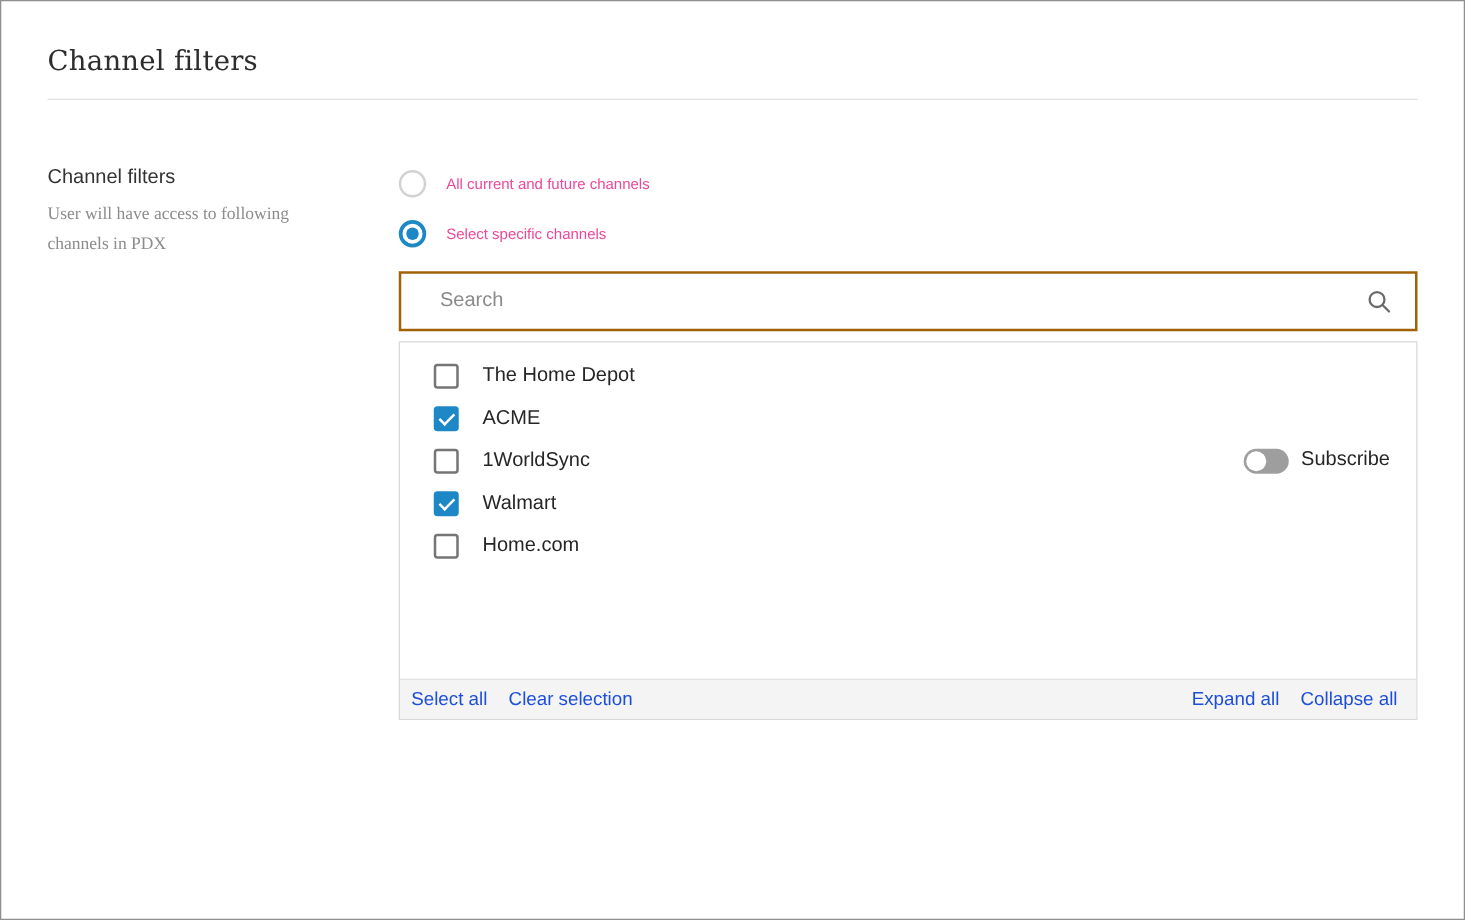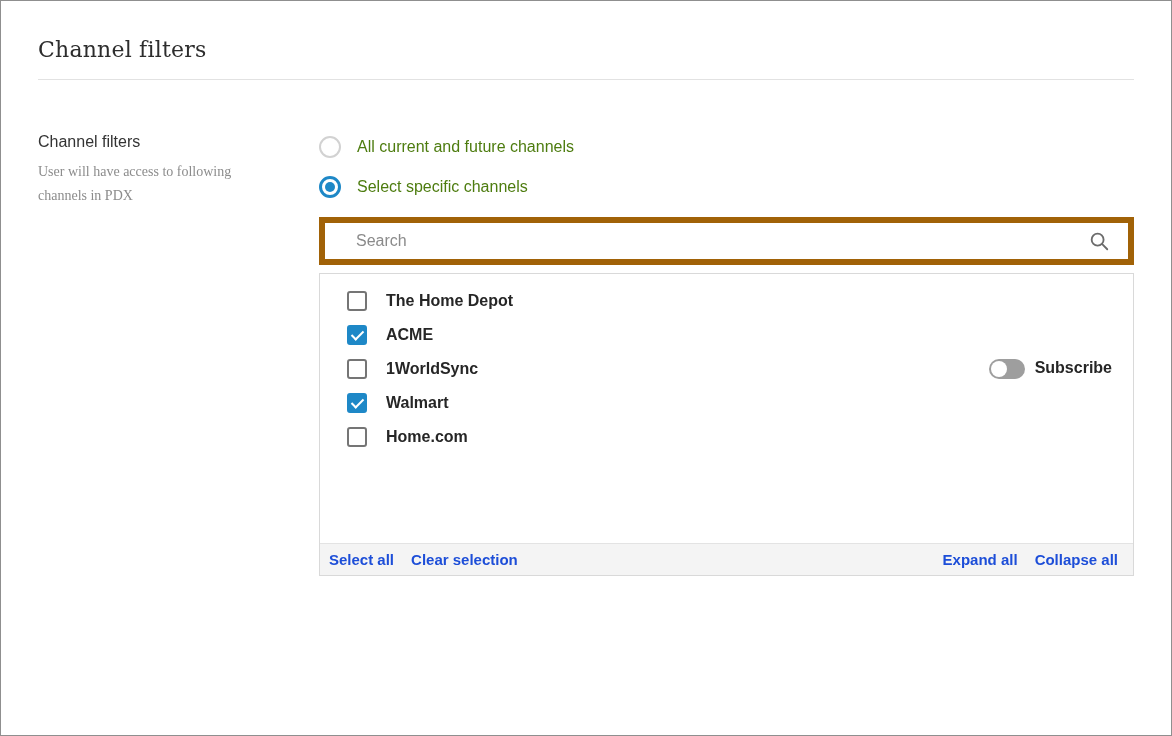--- a/index.html
+++ b/index.html
@@ -46,47 +46,46 @@
   .radio-row { display: flex; align-items: center; height: 28px; margin-bottom: 12px; cursor: pointer; }
   .radio {
     width: 22px; height: 22px; border-radius: 50%;
     border: 2px solid #d2d2d2; background: #fff; position: relative; flex: 0 0 22px;
   }
   .radio.selected { border: 3px solid #1e88c7; }
   .radio.selected::after {
     content: ''; position: absolute; left: 3px; top: 3px; right: 3px; bottom: 3px;
     background: #1e88c7; border-radius: 50%;
   }
-  .radio-label { margin-left: 16px; font-size: 16px; color: #4d7c0f; }
+  .radio-label { margin-left: 16px; font-size: 12px; color: #ec4899; }
 
   
   .search-box {
     margin-top: 16px;
     height: 48px;
-    border: 6px solid #a16207;
+    border: 2px solid #a16207;
     display: flex; align-items: center;
     padding: 0 18px 0 31px;
     background: #fff;
   }
   .search-input {
     flex: 1; border: none; outline: none;
     font-size: 16px; color: #333;
     font-family: "Liberation Sans", "DejaVu Sans", sans-serif;
   }
   .search-input::placeholder { color: #8a8a8a; opacity: 1; }
   .search-icon { flex: 0 0 auto; display: flex; cursor: pointer; }
 
   
   .list-panel {
     margin-top: 8px;
     height: 303px;
     border: 1px solid #d9d9d9;
     display: flex; flex-direction: column;
     background: #fff;
-    font-weight: bold;
   }
   .channel-list { padding: 10px 0 0 27px; }
   .channel-row { display: flex; align-items: center; height: 34px; cursor: pointer; }
   .checkbox {
     width: 20px; height: 20px; border-radius: 3px;
     border: 2px solid #757575; background: #fff;
     position: relative; flex: 0 0 20px;
   }
   .checkbox.checked { background: #1e88c7; border-color: #1e88c7; }
   .checkbox.checked::after {

